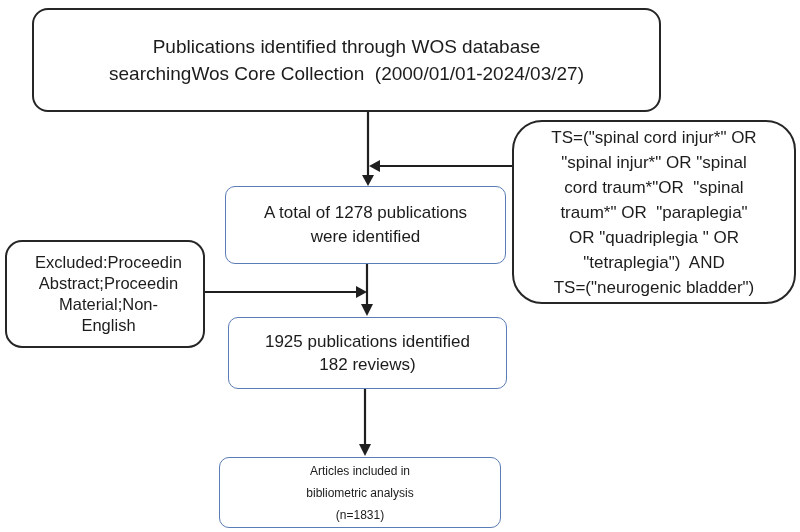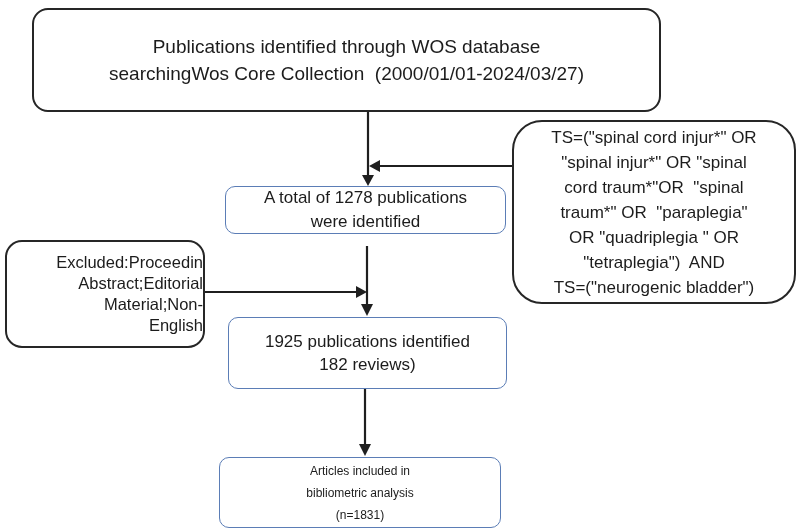--- a/index.html
+++ b/index.html
@@ -62,27 +62,27 @@
     left: 512px; top: 120px;
     width: 284px; height: 184px;
     border-radius: 30px;
     font-size: 17px; line-height: 25px;
   }
   #excluded-box {
     left: 5px; top: 240px;
     width: 200px; height: 108px;
     border-radius: 17px;
     font-size: 16.5px; line-height: 21px;
-    align-items: flex-end;
+    align-items: center;
     text-align: left;
     padding-left: 7px;
   }
   #identified-box {
     left: 225px; top: 186px;
-    width: 281px; height: 48px;
+    width: 281px; height: 78px;
     border-radius: 10px;
     font-size: 17px; line-height: 24px;
   }
   #screened-box {
     left: 228px; top: 317px;
     width: 279px; height: 72px;
     border-radius: 10px;
     font-size: 17px; line-height: 23.5px;
   }
   #included-box {
@@ -130,21 +130,21 @@
     <div class="tl">"spinal injur*" OR "spinal</div>
     <div class="tl">cord traum*"OR  "spinal</div>
     <div class="tl">traum*" OR  "paraplegia"</div>
     <div class="tl">OR "quadriplegia " OR</div>
     <div class="tl">"tetraplegia")  AND</div>
     <div class="tl">TS=("neurogenic bladder")</div>
   </div>
 
   <div class="box border-black" id="excluded-box">
     <div class="tl">Excluded:Proceedin</div>
-    <div class="tl">Abstract;Editorial</div>
+    <div class="tl">Abstract;Proceedin</div>
     <div class="tl">Material;Non-</div>
     <div class="tl">English</div>
   </div>
 
   <div class="box border-blue" id="identified-box">
     <div class="tl">A total of 1278 publications</div>
     <div class="tl">were identified</div>
   </div>
 
   <div class="box border-blue" id="screened-box">

